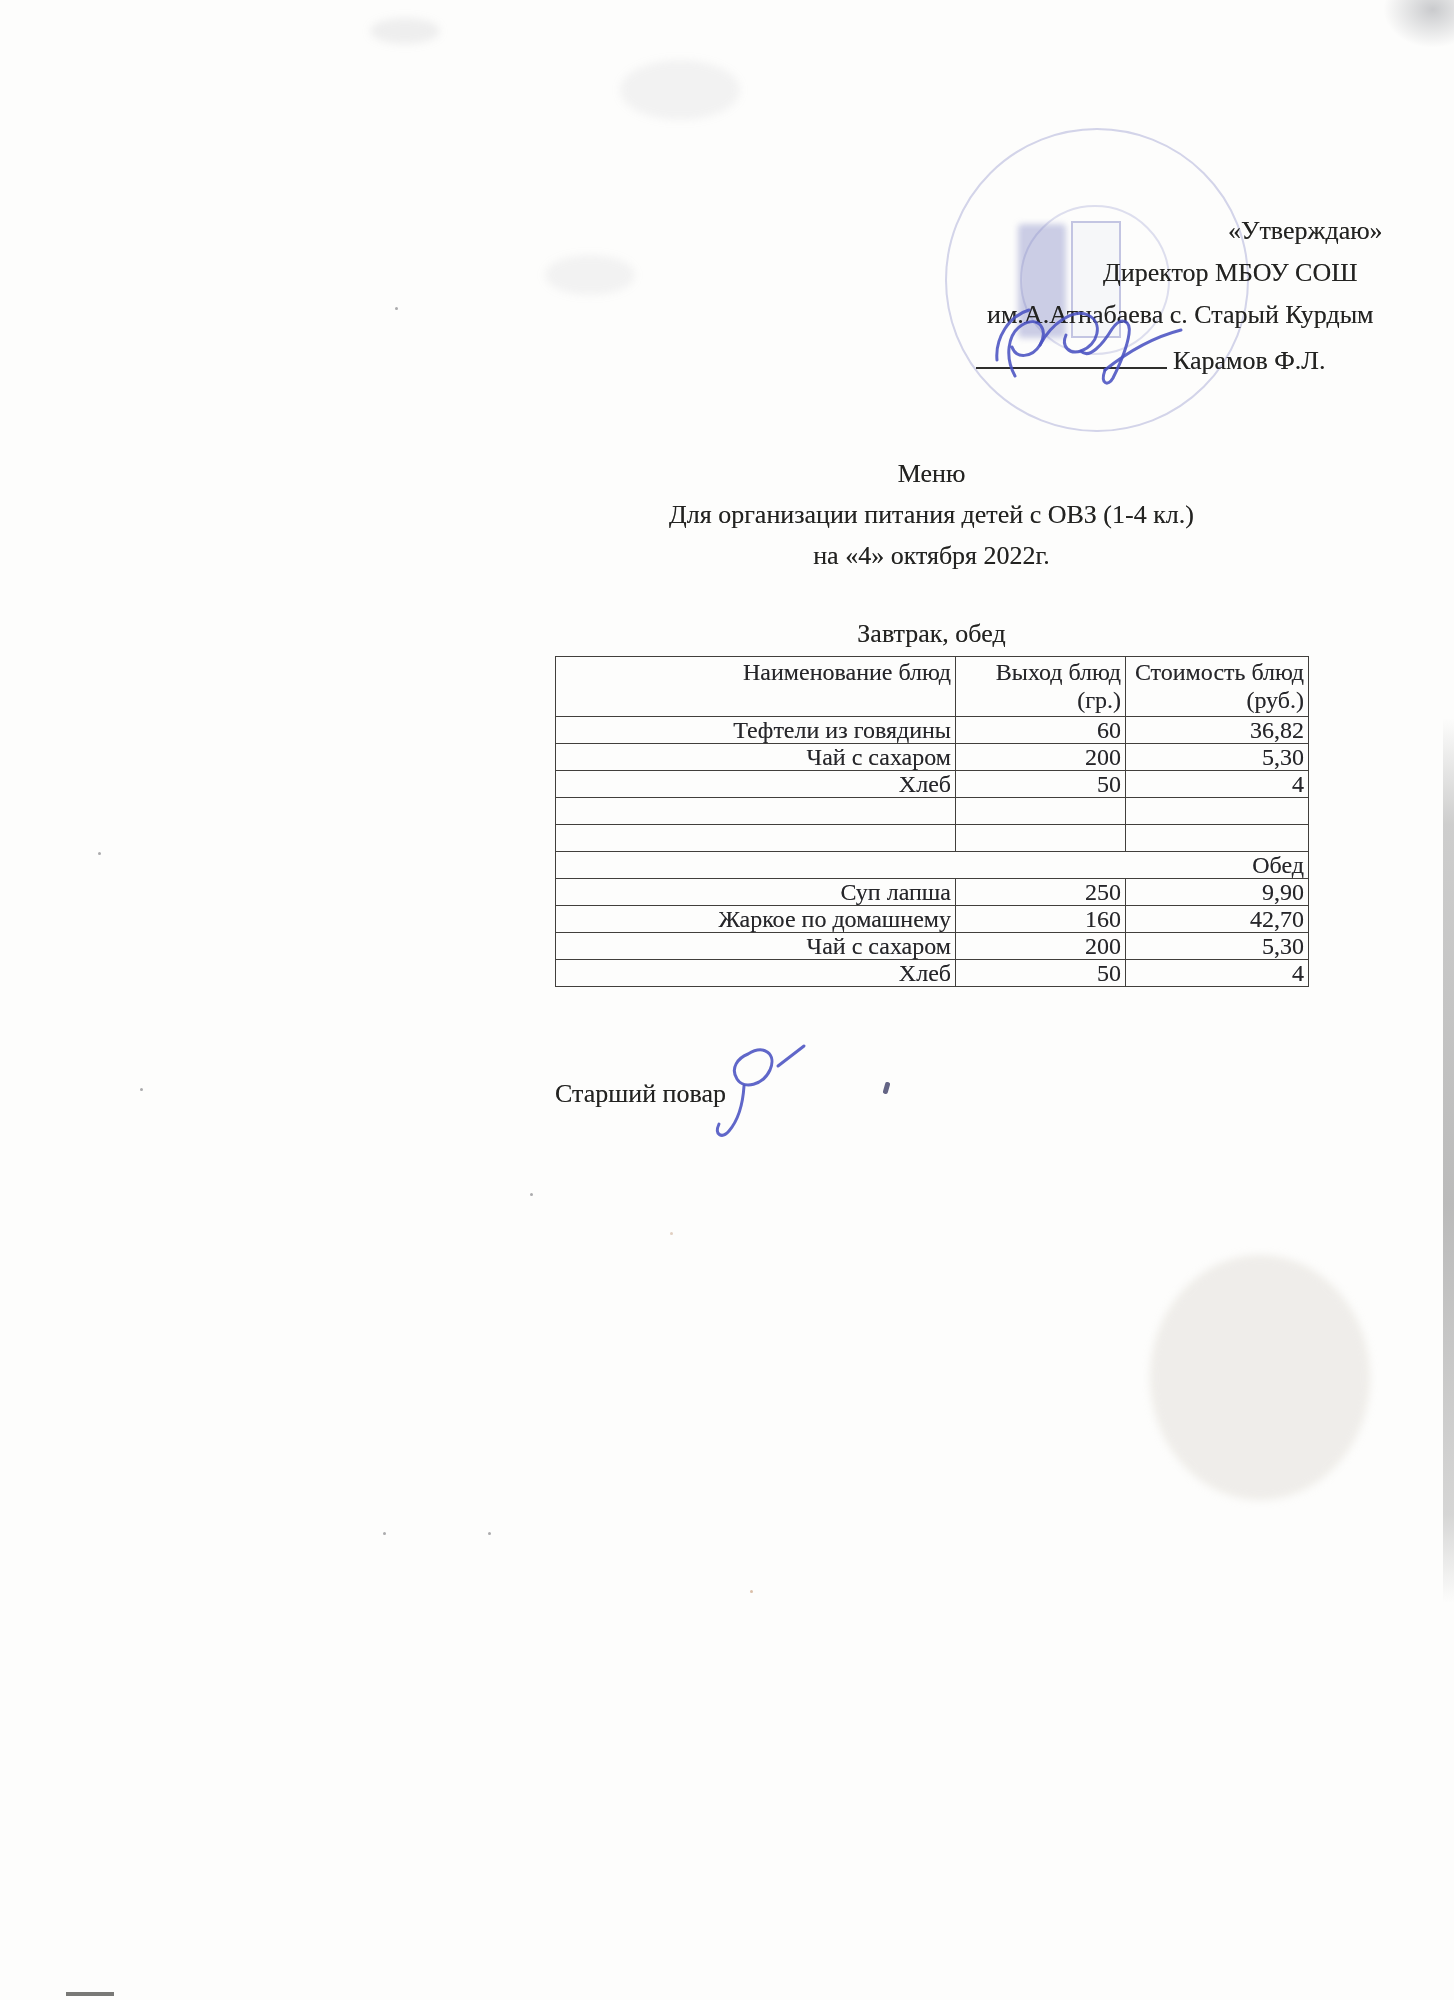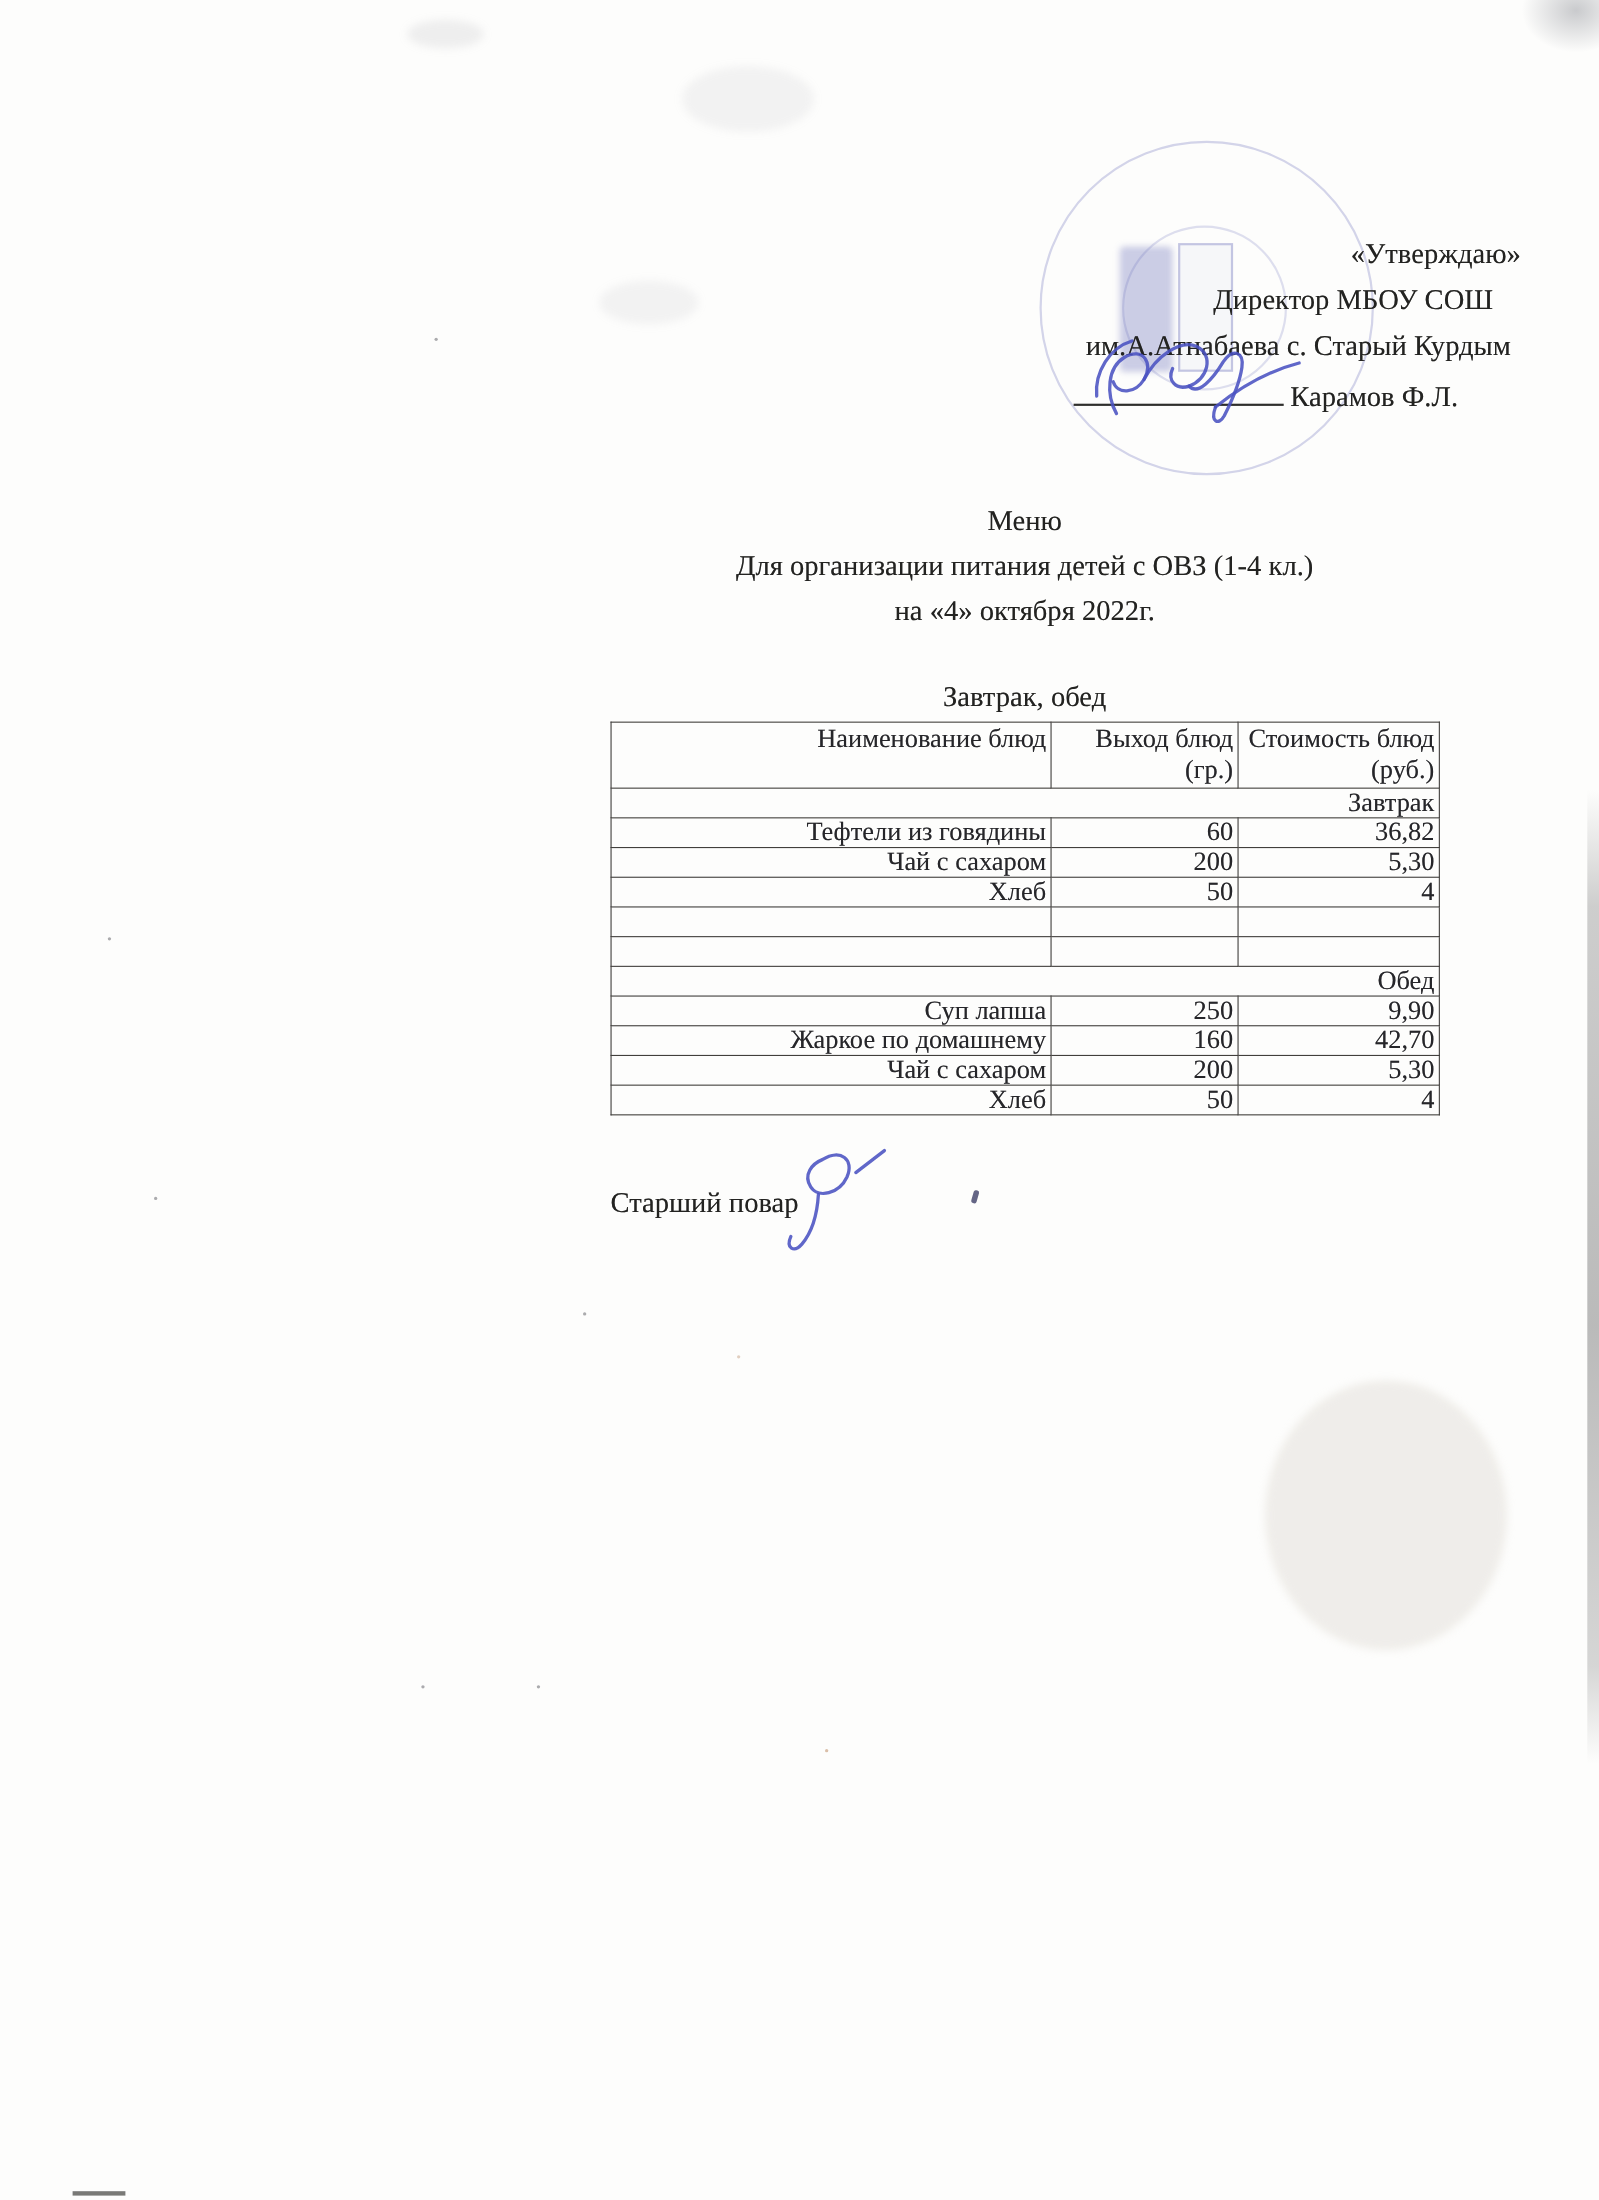--- a/index.html
+++ b/index.html
@@ -146,23 +146,20 @@
         <td>
           <div>Выход блюд</div>
           <div>(гр.)</div>
         </td>
         <td>
           <div>Стоимость блюд</div>
           <div>(руб.)</div>
         </td>
       </tr>
       <tr>
-        <td colspan="3">Завтрак</td>
-      </tr>
-      <tr>
         <td>Тефтели из говядины</td>
         <td>60</td>
         <td>36,82</td>
       </tr>
       <tr>
         <td>Чай с сахаром</td>
         <td>200</td>
         <td>5,30</td>
       </tr>
       <tr>

